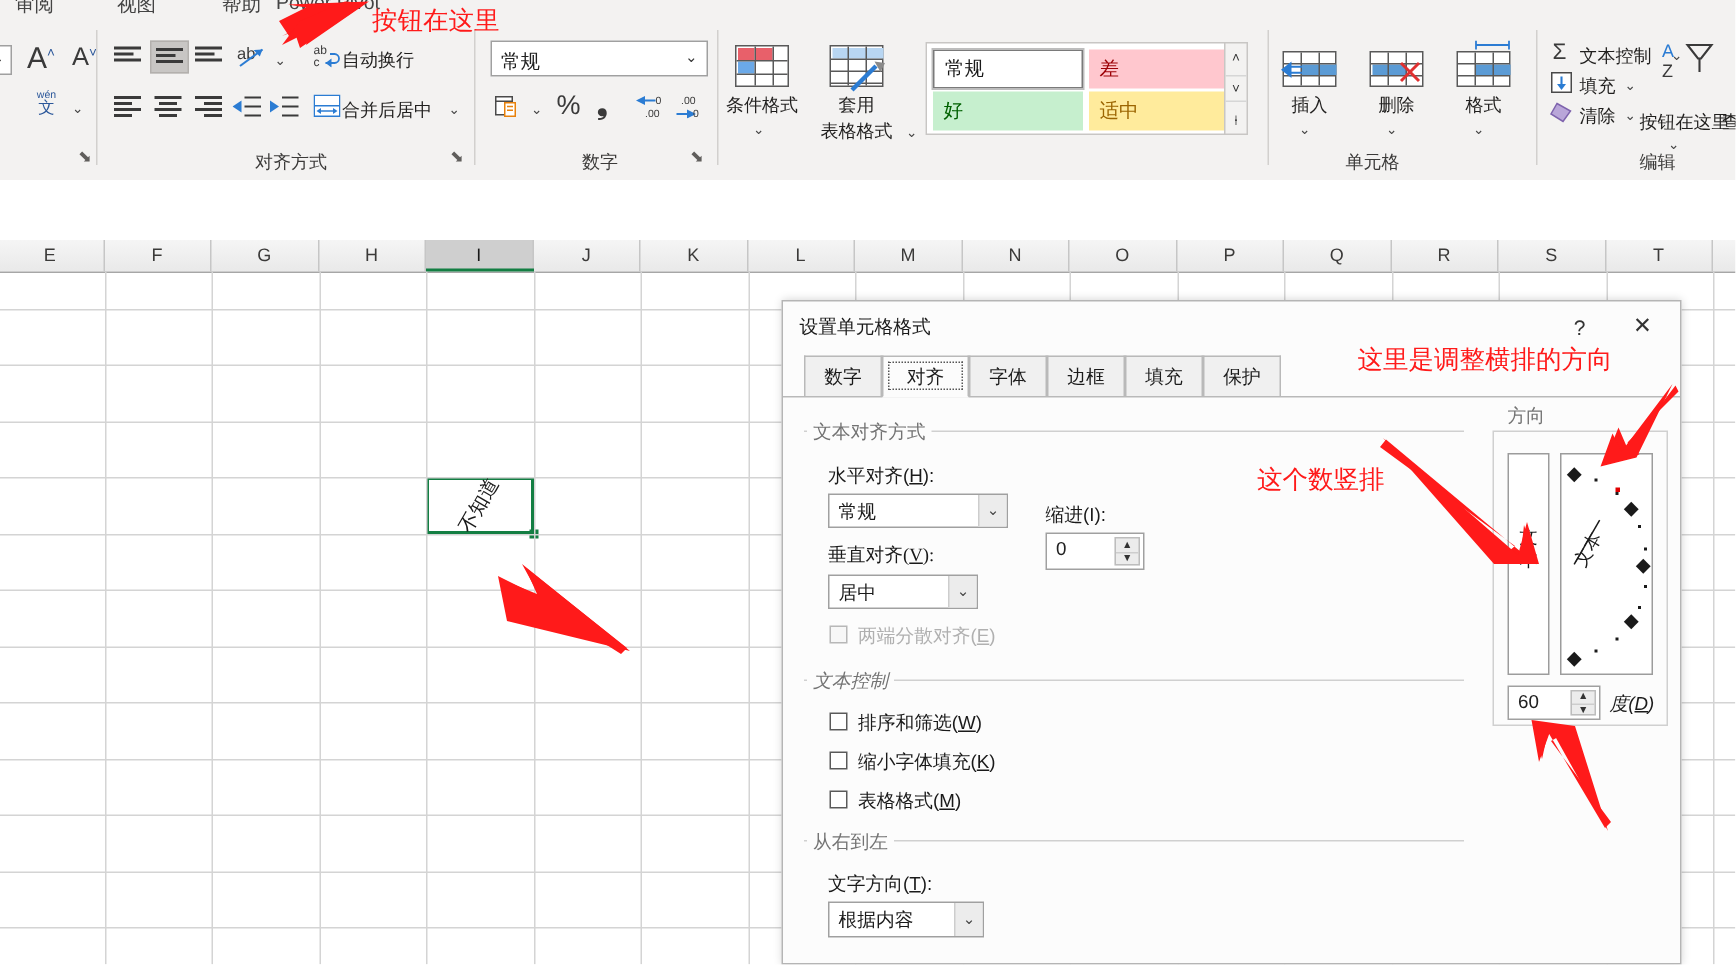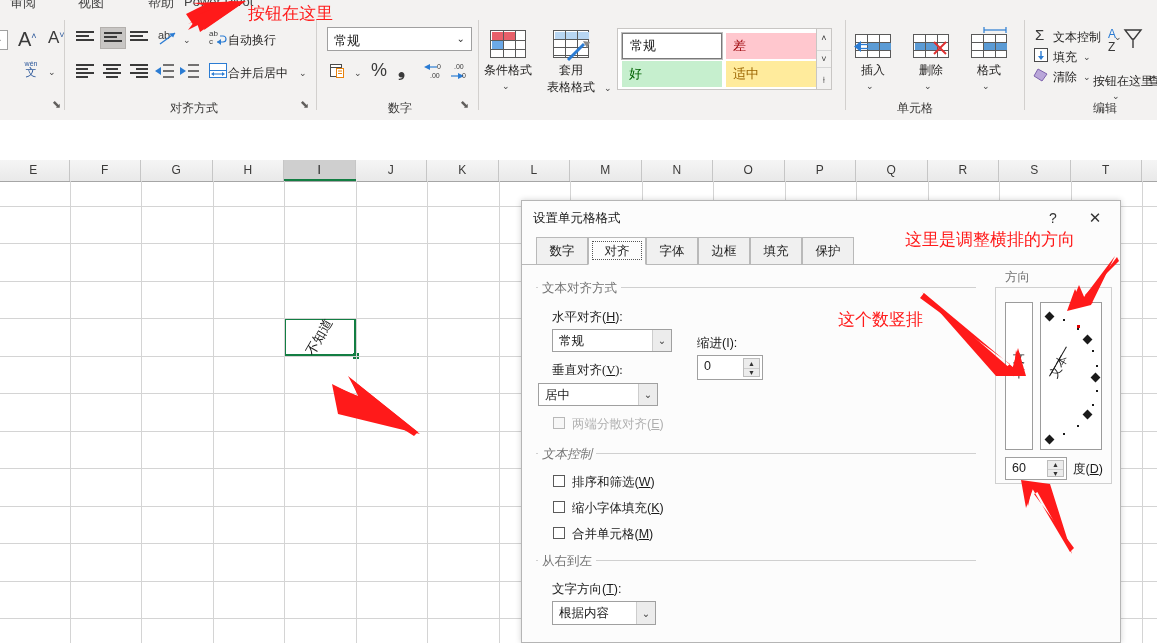--- a/index.html
+++ b/index.html
@@ -500,21 +500,21 @@
     <span class="sv">0</span>
     <div class="sbtns">
       <div>▲</div>
       <div>▼</div>
     </div>
   </div>
 
   <div class="flabel" style="left:30px;top:161px;font-family:Liberation Serif, serif;">
     <span>垂直对齐(</span><span class="underline">V</span><span>):</span>
   </div>
-  <div class="combo" style="left:16px;top:182px;width:120px;height:23px;padding-left:16px;">
+  <div class="combo" style="left:30px;top:182px;width:100px;height:23px;padding-left:16px;">
     <span class="cv">居中</span>
     <span class="cb">⌄</span>
   </div>
 
   <div class="cbx dis" style="left:31px;top:216px;"></div>
   <div class="cbtext dis" style="left:50px;top:215px;">
     <span>两端分散对齐(</span><span class="underline">E</span><span>)</span>
   </div>
 
   <div class="sect-title" style="left:16px;top:245px;font-style:italic;">文本控制</div>
@@ -525,21 +525,21 @@
     <span>排序和筛选(</span><span class="underline">W</span><span>)</span>
   </div>
 
   <div class="cbx" style="left:31px;top:300px;"></div>
   <div class="cbtext" style="left:50px;top:299px;">
     <span>缩小字体填充(</span><span class="underline">K</span><span>)</span>
   </div>
 
   <div class="cbx" style="left:31px;top:326px;"></div>
   <div class="cbtext" style="left:50px;top:325px;">
-    <span>合并单元格(</span><span class="underline">M</span><span>)</span>
+    <span>表格格式(</span><span class="underline">M</span><span>)</span>
   </div>
 
   <div class="sect-title" style="left:16px;top:352px;">从右到左</div>
   <div class="sect-line" style="left:14px;top:359px;width:440px;"></div>
 
   <div class="flabel" style="left:30px;top:380px;">
     <span>文字方向(</span><span class="underline">T</span><span>):</span>
   </div>
   <div class="combo" style="left:30px;top:400px;width:104px;height:24px;">
     <span class="cv">根据内容</span>
@@ -576,21 +576,21 @@
     <div id="dial-abc" style="left:6px;top:55px;transform:rotate(-60deg);">文本</div>
   </div>
 
   <div class="spin" style="left:483px;top:256px;width:62px;height:23px;">
     <span class="sv">60</span>
     <div class="sbtns">
       <div>▲</div>
       <div>▼</div>
     </div>
   </div>
-  <div class="flabel" style="left:551px;top:260px;">
+  <div class="flabel" style="left:551px;top:260px;font-style:italic;">
     <span>度(</span><span class="underline">D</span><span>)</span>
   </div>
 </div>
 
 <svg class="arrow" style="left:178px;top:0px;" width="70" height="42" viewBox="0 0 70 42">
   <polygon points="68,1 26,30 30,16 16,26 8,14 26,5 14,3" fill="#ff1a1a"></polygon>
   <polygon points="66,2 22,32 18,20 10,24" fill="#ff1a1a"></polygon>
   <path d="M10 30 L66 2 L52 1 L22 14 Z" fill="#ff1a1a"></path>
 </svg>
 <div class="anno" style="left:248px;top:2px;">按钮在这里</div>

